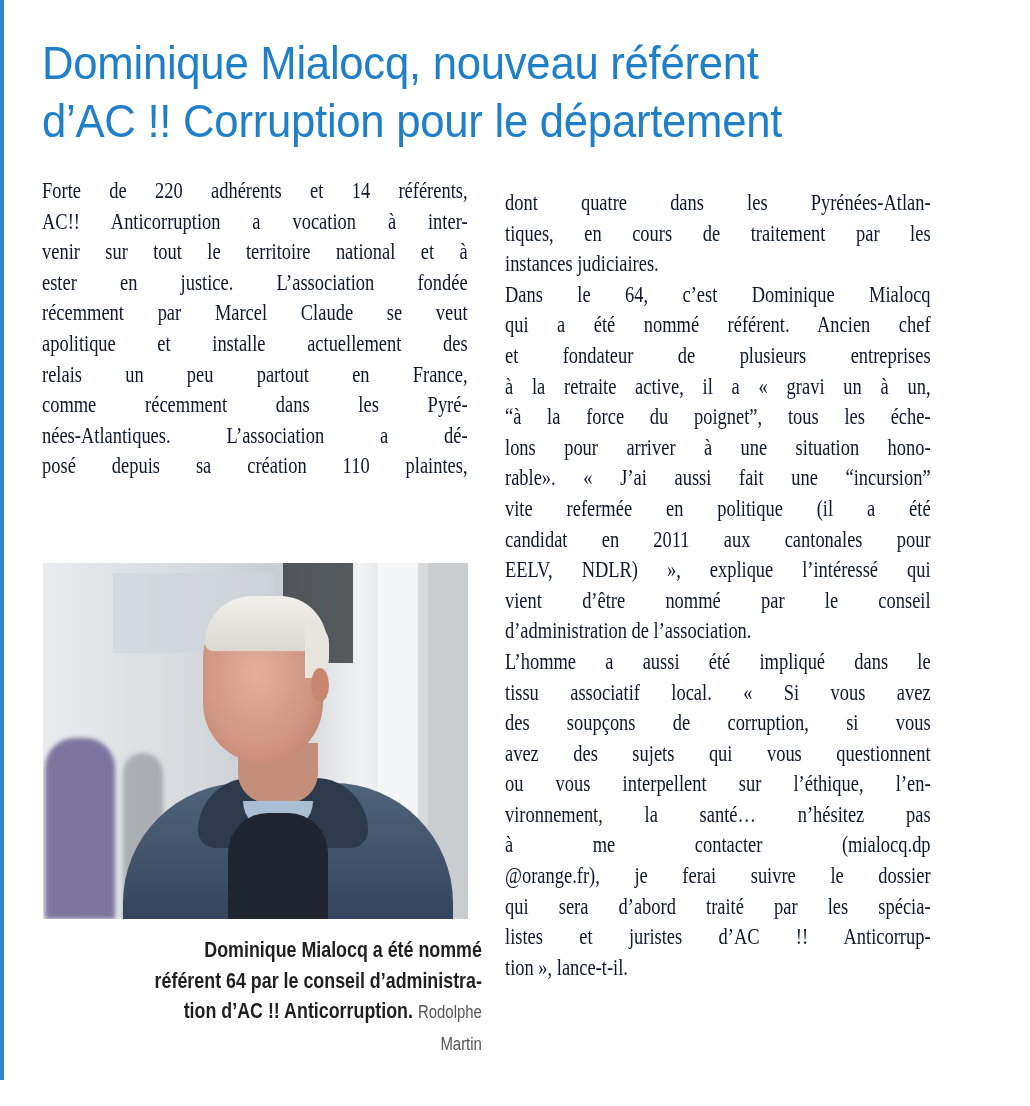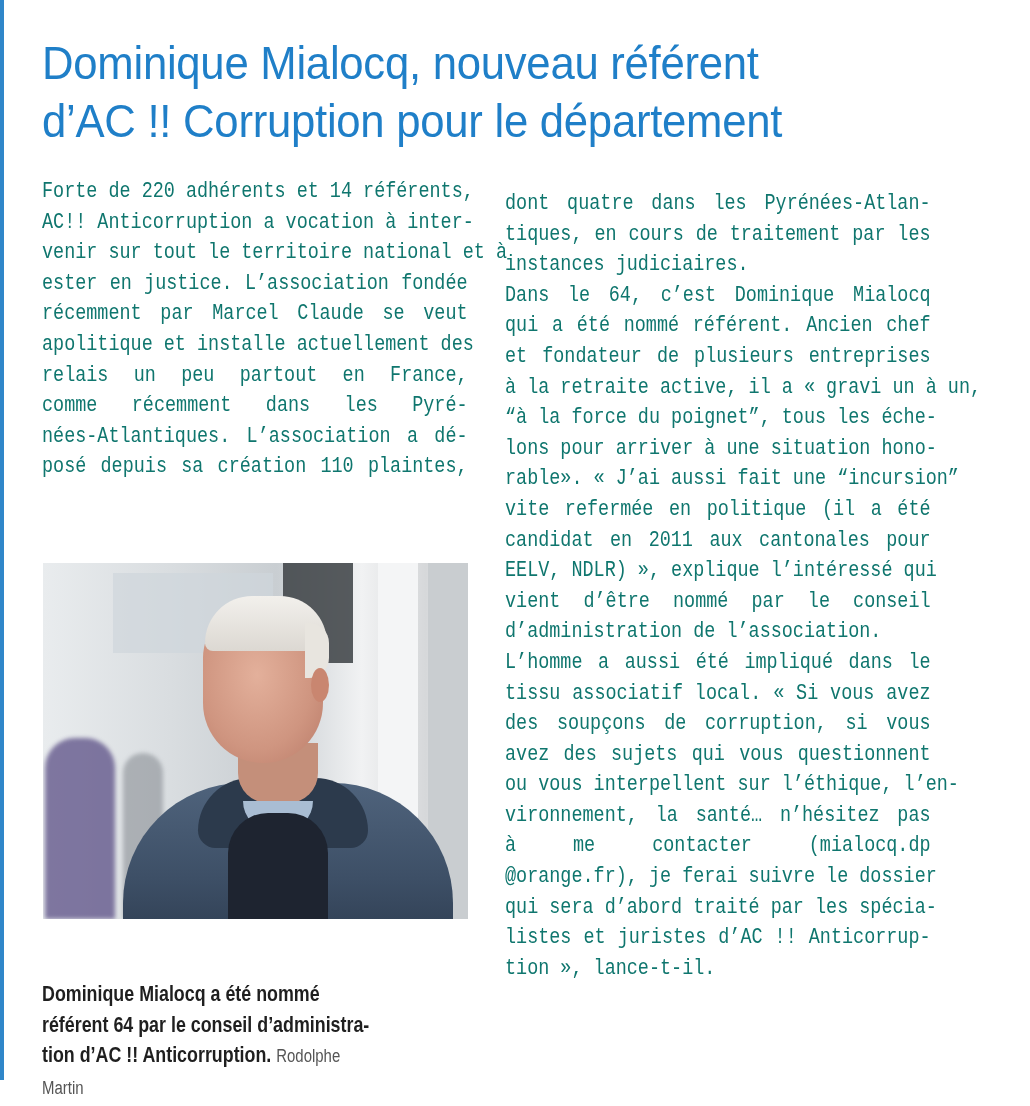--- a/index.html
+++ b/index.html
@@ -15,22 +15,22 @@
     position: absolute; left: 42px; top: 34px; width: 960px;
     font-family: "Liberation Sans", sans-serif;
     font-size: 47px; line-height: 58px; font-weight: normal;
     color: #1f7fc8; letter-spacing: -0.3px;
     transform: scaleX(0.93); transform-origin: left top;
   }
   .headline span { display: block; white-space: nowrap; }
 
   .col {
     position: absolute; font-size: 22.5px; line-height: 30.6px;
-    color: #0f766e; text-align: justify;
-    font-family: Liberation Mono, monospace;
+    color: #0f172a; text-align: justify;
+    font-family: Liberation Serif, serif;
   }
   .col .line { display: block; white-space: nowrap; text-align-last: justify; }
   .col .line.last { text-align-last: left; }
   .col-inner { transform: scaleX(0.82); transform-origin: left top; width: 519px; }
 
   .col-left { left: 42px; top: 176px; width: 426px; }
   .col-right { left: 505px; top: 188px; width: 427px; }
 
   .photo {
     position: absolute; left: 43px; top: 563px; width: 425px; height: 356px;
@@ -48,22 +48,22 @@
   .photo .collar { position:absolute; left:155px; top:215px; width:170px; height:70px; border-radius:60px 60px 20px 20px; background:#2c3a4c; }
   .photo .sweater { position:absolute; left:185px; top:250px; width:100px; height:110px; background:#1e2430; border-radius: 40px 40px 0 0; }
   .photo .shirt { position:absolute; left:200px; top:238px; width:70px; height:30px; background:#a9bdd3; border-radius: 0 0 30px 30px; }
   .photo .neck { position:absolute; left:195px; top:180px; width:80px; height:60px; background:#c48f7a; border-radius: 0 0 30px 30px; }
   .photo .head { position:absolute; left:160px; top:40px; width:120px; height:160px; border-radius:55px 55px 60px 60px; background: radial-gradient(ellipse at 45% 45%, #e3b09b 0%, #cf9580 60%, #b97b68 100%); }
   .photo .hair { position:absolute; left:162px; top:33px; width:122px; height:55px; border-radius:60px 60px 10px 10px; background: linear-gradient(180deg,#f2f0ec,#dcd8d2); }
   .photo .hair-side { position:absolute; left:262px; top:60px; width:24px; height:55px; border-radius: 0 20px 20px 0; background:#e8e5df; }
   .photo .ear { position:absolute; left:268px; top:105px; width:18px; height:34px; border-radius:50%; background:#c98670; }
 
   .caption {
-    position: absolute; left: 42px; top: 979px; width: 440px;
-    font-size: 21.5px; line-height: 30.5px; color: #1f1f1f;
+    position: absolute; left: 42px; top: 935px; width: 440px;
+    font-size: 21.5px; line-height: 30.5px; color: #1f1f1f; text-align: right;
   }
   .caption-inner { transform: scaleX(0.83); transform-origin: left top; width: 530px; }
   .caption .line { display:block; white-space: nowrap; }
   .caption b { font-weight: bold; }
   .caption .credit { font-weight: normal; color: #555; font-size: 18px; }
 </style>
 </head>
 <body>
 
 <div class="left-rule"></div>

